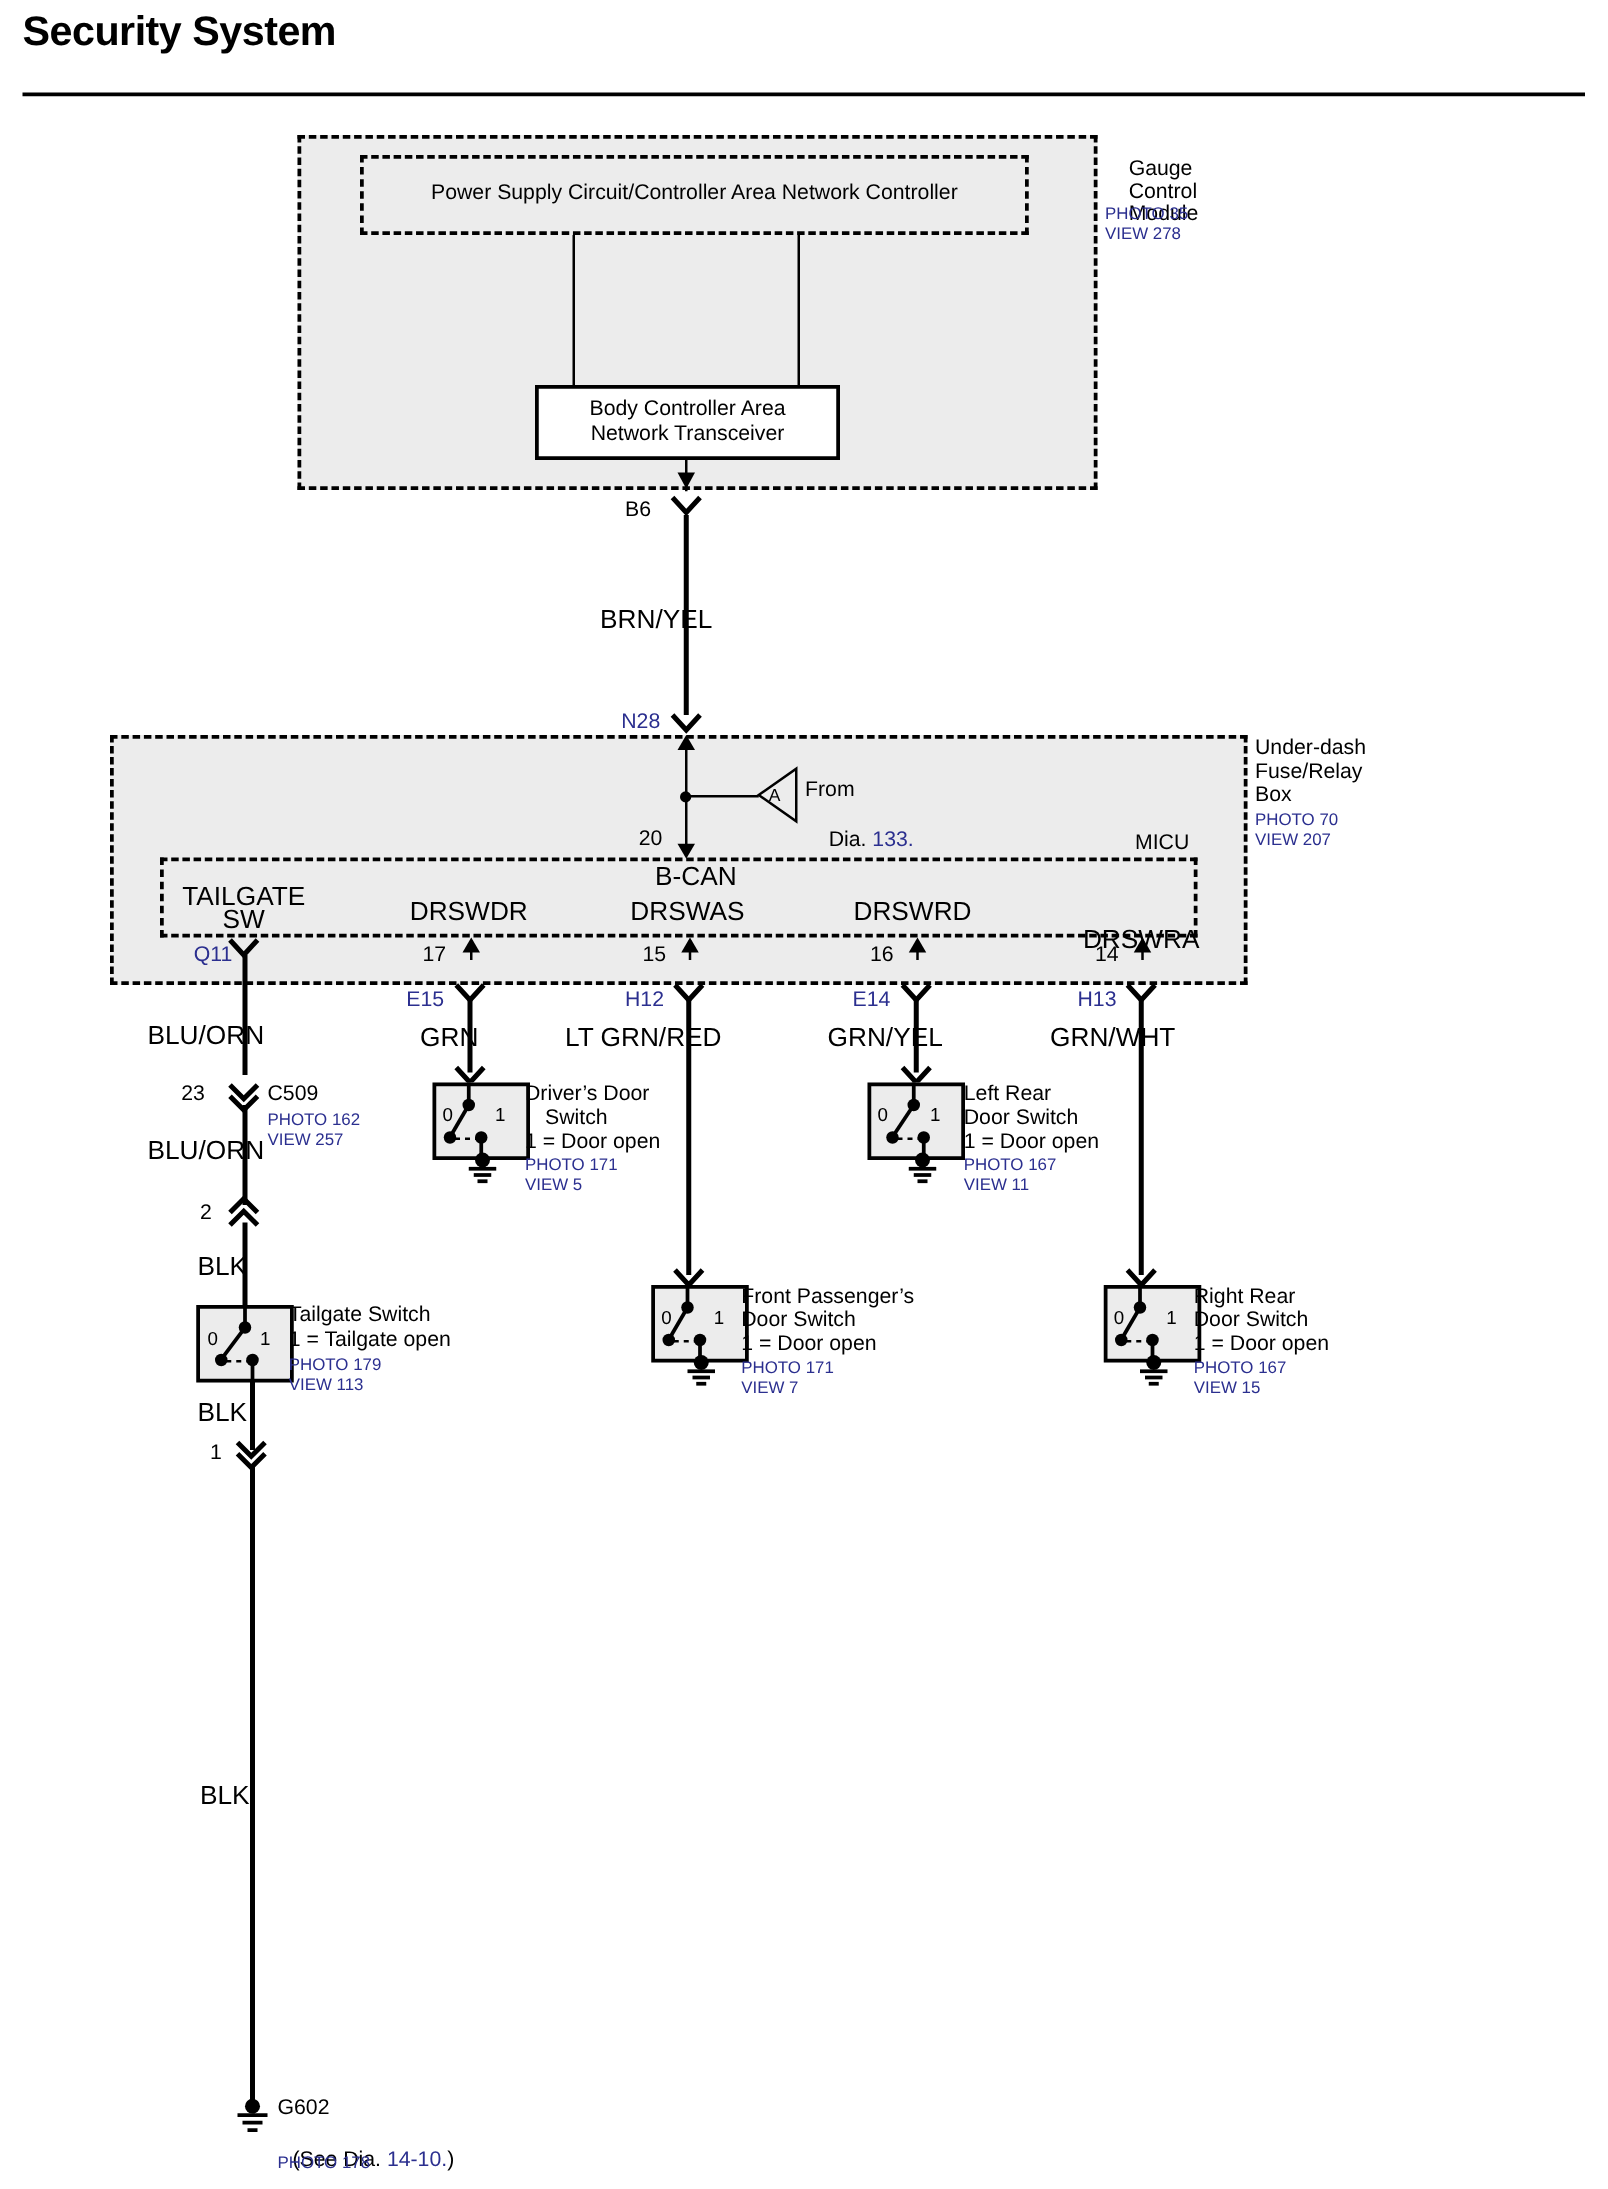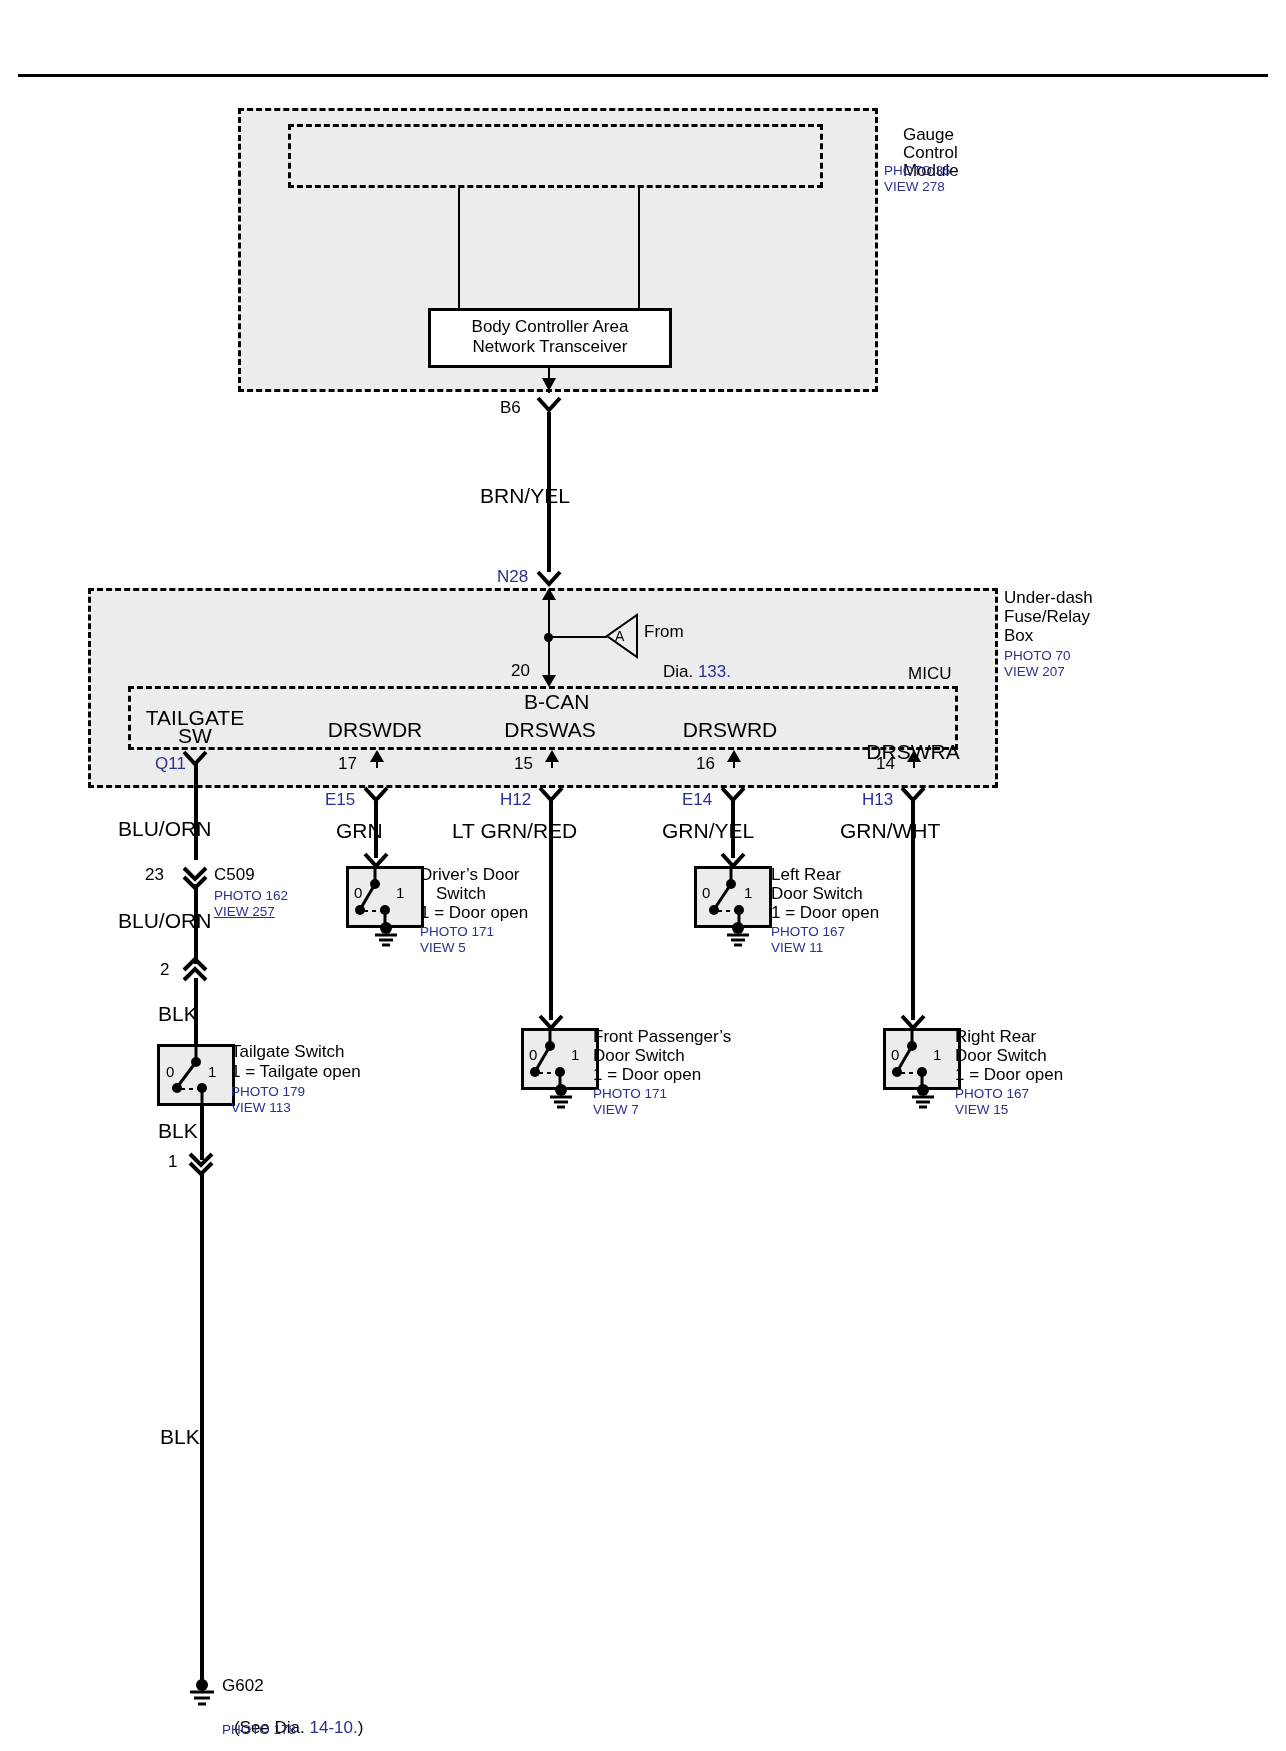--- a/index.html
+++ b/index.html
@@ -64,25 +64,27 @@
     width:78px;height:62px;
   }
   .swlabel{font-size:15px;}
   svg{display:block;overflow:visible;}
 </style>
 </head>
 <body>
 
 <div id="page">
 
+  <div class="abs" id="title">Security System</div>
   <div class="abs" id="title-rule"></div>
 
   <div class="abs dashbox" style="left:238px;top:108px;width:640px;height:284px;"></div>
 
   <div class="abs dashbox-inner" style="left:288px;top:124px;width:535px;height:64px;"></div>
+  <div class="abs t center" style="left:298px;top:144px;width:515px;">Power Supply Circuit/Controller Area Network Controller</div>
 
   <div class="abs t" style="left:884px;top:105px;">
     <span>Gauge</span>
   </div>
   <div class="abs t" style="left:884px;top:123px;">
     <span>Control</span>
   </div>
   <div class="abs t" style="left:884px;top:141px;">
     <span>Module</span>
   </div>
@@ -186,21 +188,21 @@
   <div class="abs wire-v" style="left:194px;top:764px;height:96px;"></div>
   <div class="abs t14" style="left:118px;top:820px;">BLU/ORN</div>
 
   <svg class="abs" style="left:182px;top:866px;width:28px;height:26px;">
     <polyline points="2,2 13,13 24,2" fill="none" stroke="#000" stroke-width="4"></polyline>
     <polyline points="2,11 13,22 24,11" fill="none" stroke="#000" stroke-width="4"></polyline>
   </svg>
   <div class="abs t" style="left:145px;top:865px;">23</div>
   <div class="abs t" style="left:214px;top:865px;">C509</div>
   <div class="abs small-blue" style="left:214px;top:888px;">PHOTO 162</div>
-  <div class="abs small-blue" style="left:214px;top:904px;text-decoration:underline;">VIEW 257</div>
+  <div class="abs small-blue" style="left:214px;top:904px;">VIEW 257</div>
 
   <div class="abs wire-v" style="left:194px;top:884px;height:80px;"></div>
   <div class="abs t14" style="left:118px;top:912px;">BLU/ORN</div>
 
   <svg class="abs" style="left:182px;top:958px;width:28px;height:26px;">
     <polyline points="2,12 13,1 24,12" fill="none" stroke="#000" stroke-width="4"></polyline>
     <polyline points="2,22 13,11 24,22" fill="none" stroke="#000" stroke-width="4"></polyline>
   </svg>
   <div class="abs t" style="left:160px;top:960px;">2</div>
 

